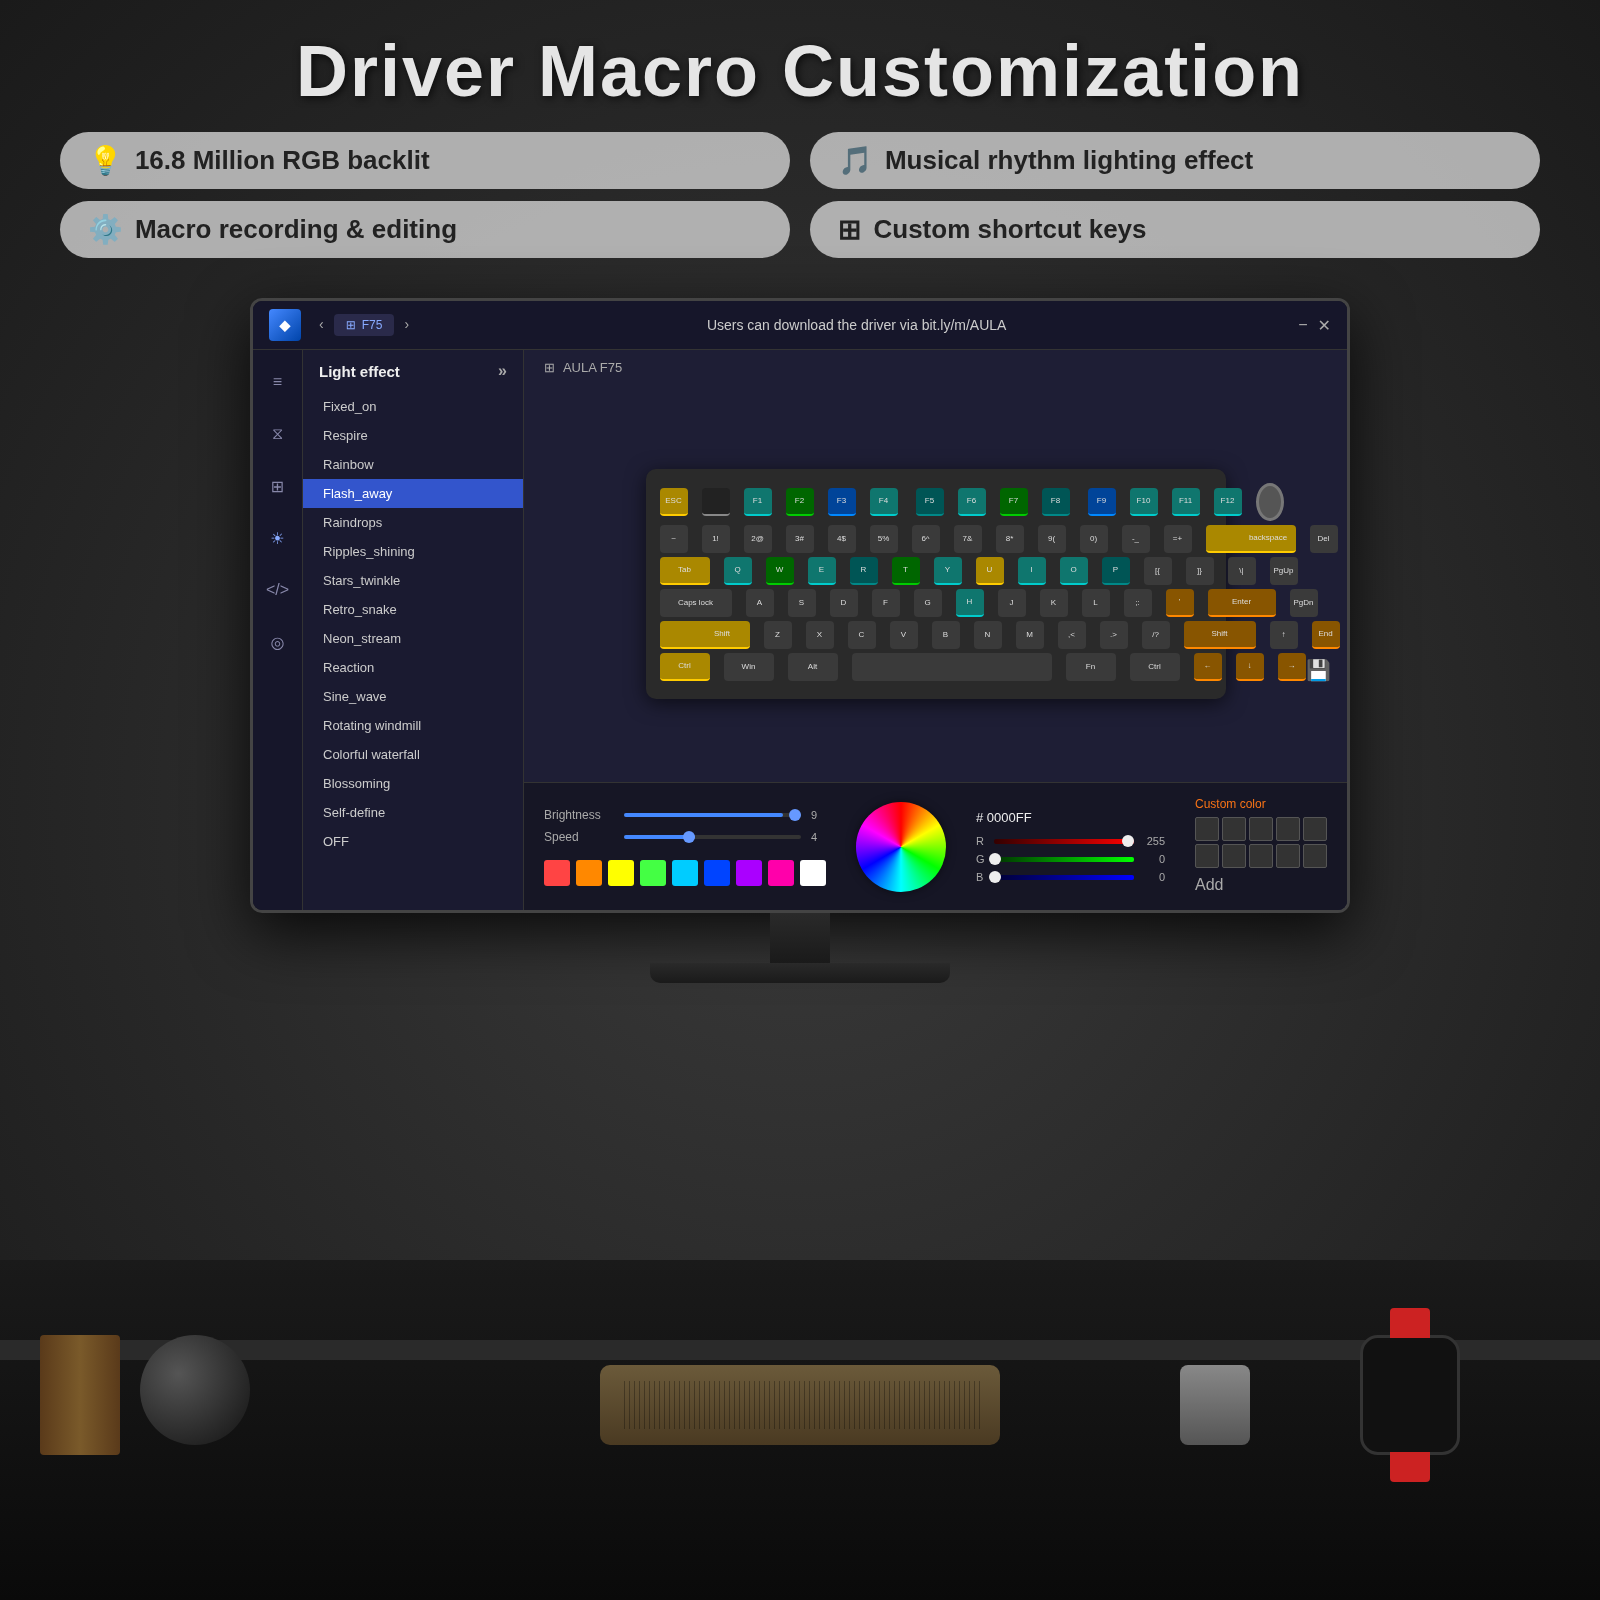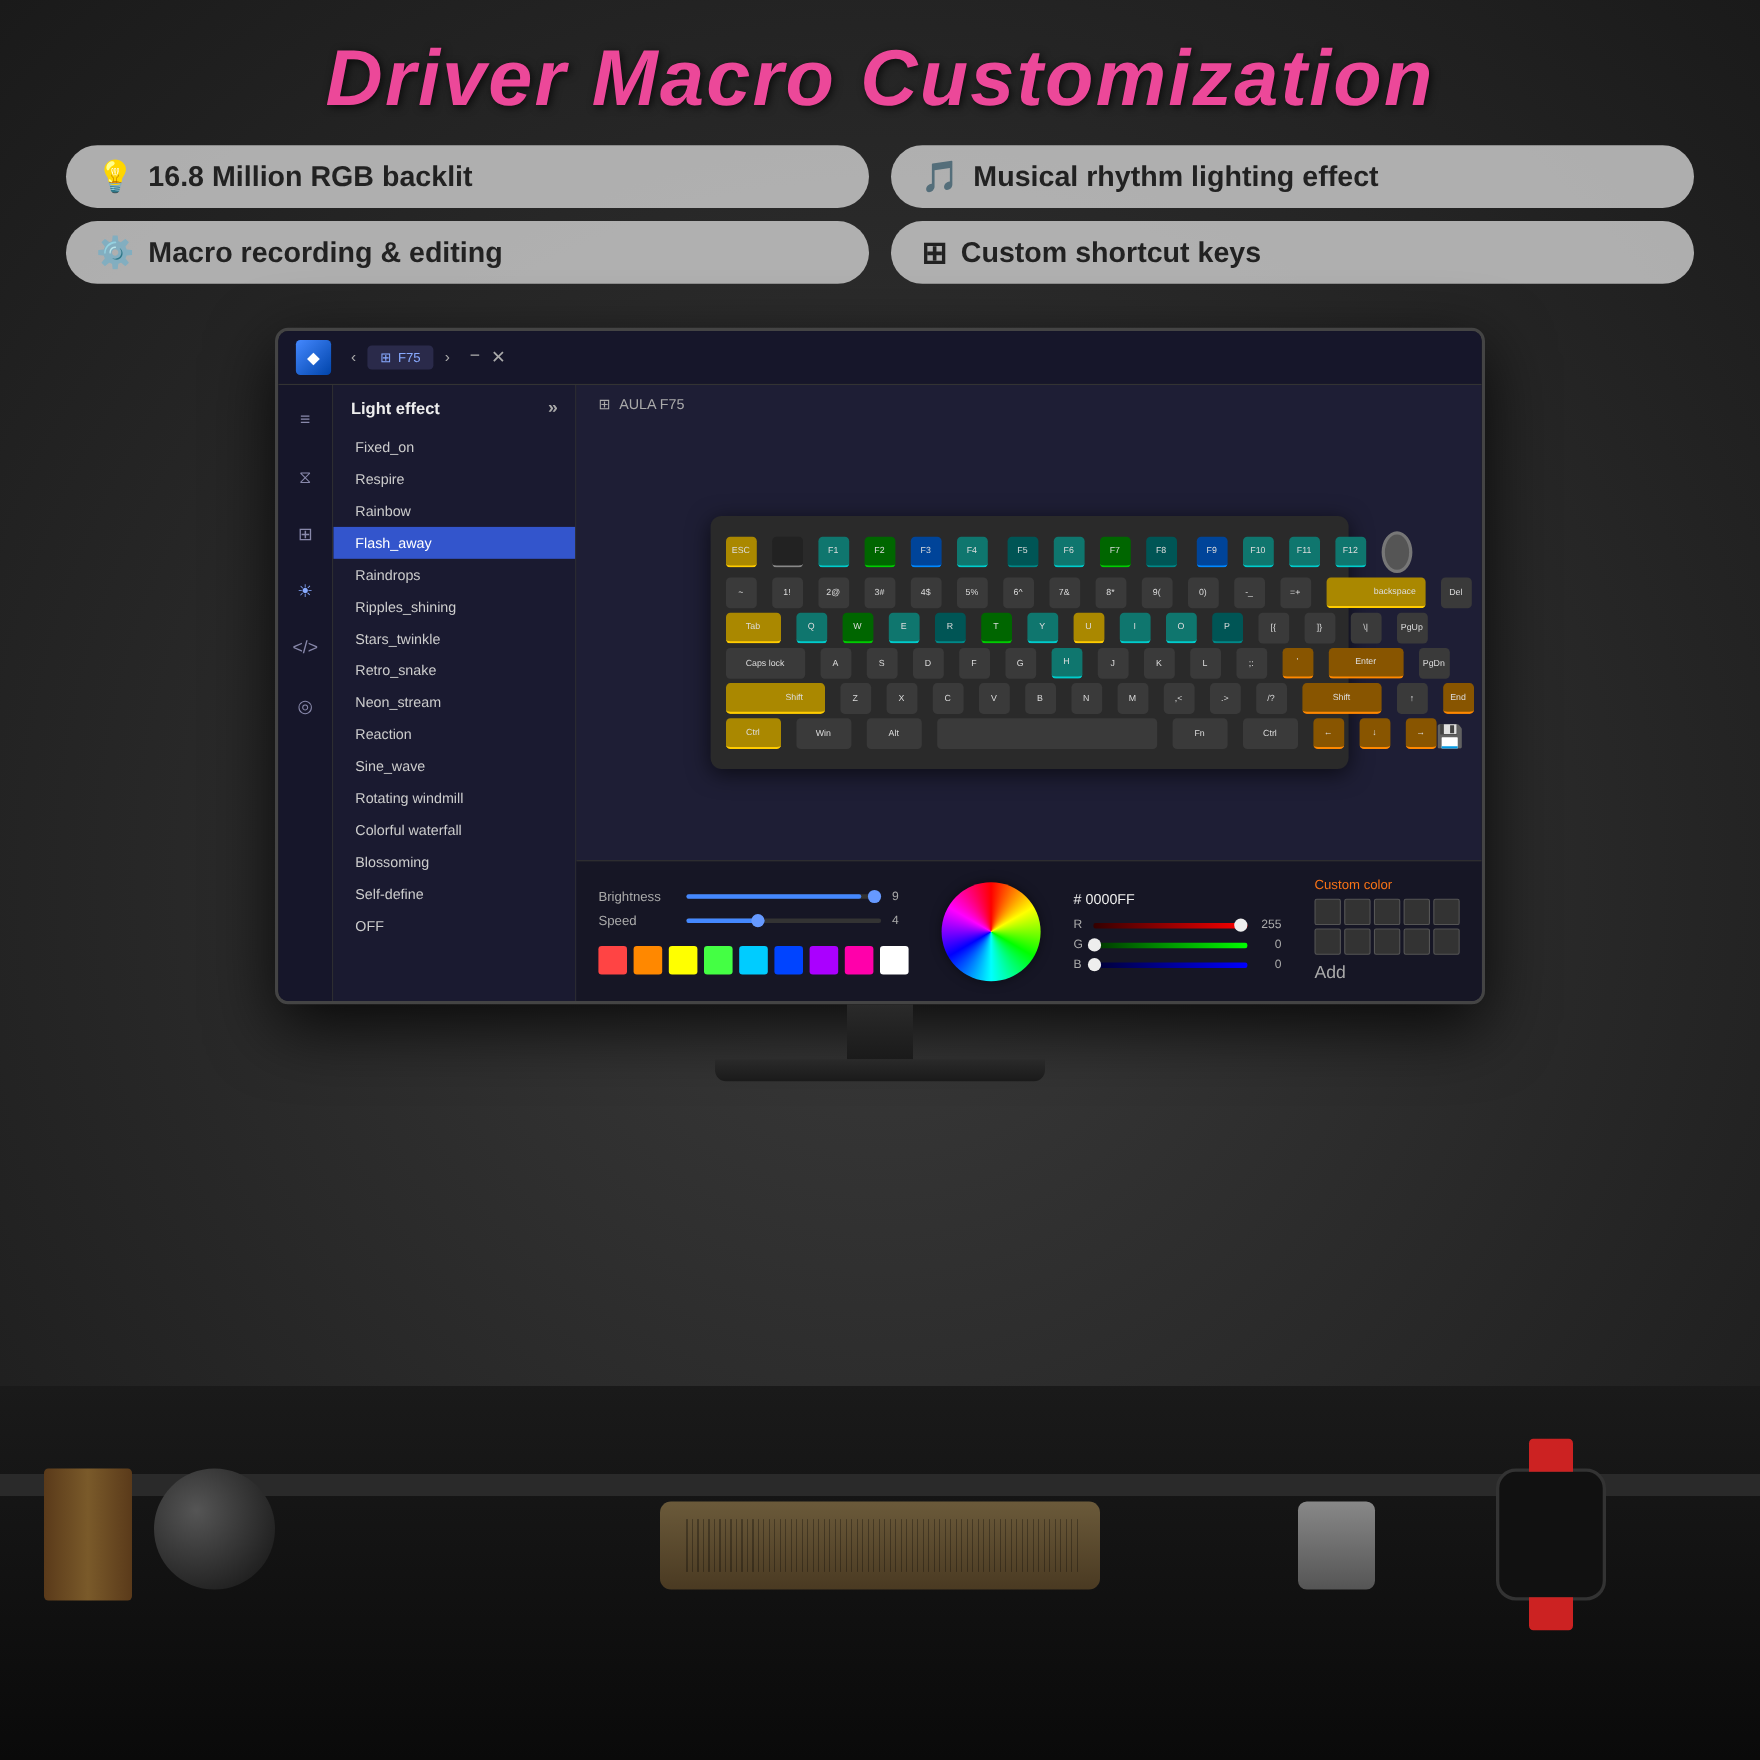--- a/index.html
+++ b/index.html
@@ -23,25 +23,24 @@
     .top-section {
       position: relative;
       z-index: 10;
       text-align: center;
       padding: 30px 60px 20px;
     }
 
     .main-title {
       font-size: 72px;
       font-weight: 900;
-      color: #ec4899;
+      color: #e5e5e5;
       text-shadow: 2px 2px 8px rgba(0,0,0,0.7);
       margin-bottom: 20px;
       letter-spacing: 2px;
-      font-style: italic;
     }
 
     .feature-badges {
       display: flex;
       justify-content: space-between;
       gap: 20px;
       margin-bottom: 10px;
     }
 
     .badge-left, .badge-right {
@@ -678,20 +677,21 @@
             <span>◆</span>
           </div>
           <div class="nav-arrows">
             <span class="nav-arrow">‹</span>
             <div class="keyboard-tab">
               <span>⊞</span>
               <span>F75</span>
             </div>
             <span class="nav-arrow">›</span>
           </div>
+          <div class="title-center">Users can download the driver via bit.ly/m/AULA</div>
           <div class="window-controls">
             <span class="win-btn">−</span>
             <span class="win-btn">✕</span>
           </div>
         </div>
 
         <div class="app-content">
 
           <div class="sidebar-icons">
             <div class="sidebar-icon">≡</div>

